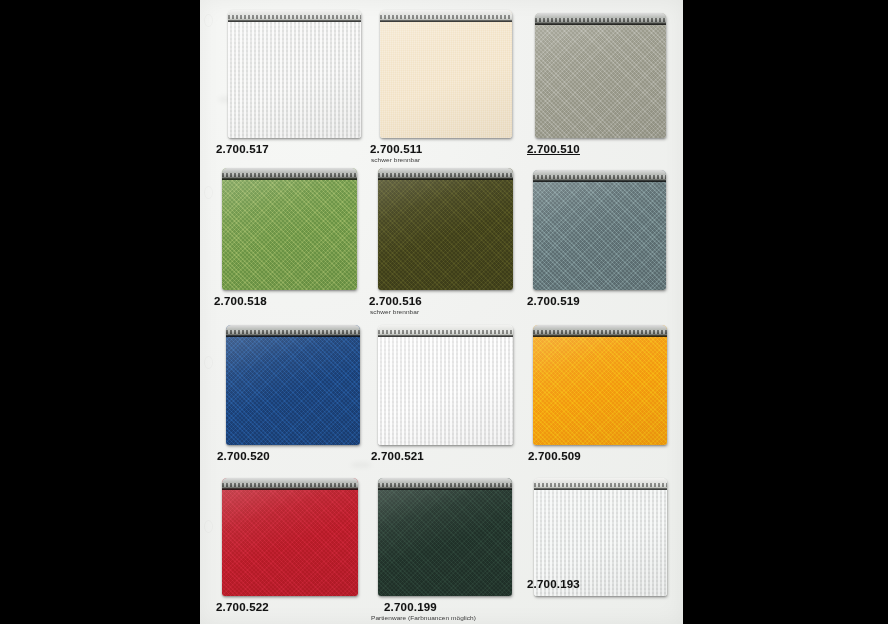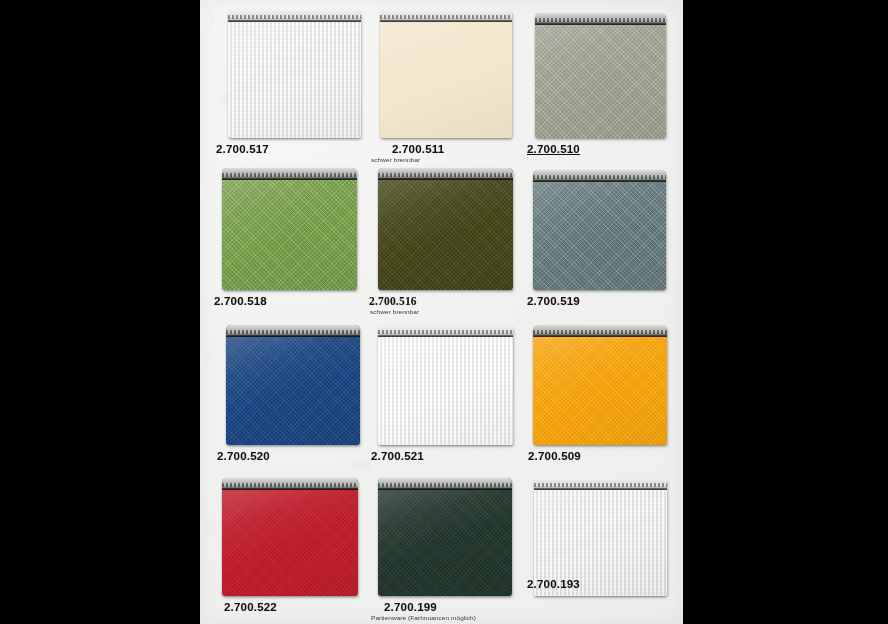--- a/index.html
+++ b/index.html
@@ -140,21 +140,21 @@
           <div class="swatch" style="width: 132px; height: 128px;">
             <div class="face" style="background: rgb(244, 230, 205);"></div>
             <div class="mesh "></div>
             <div class="sheen"></div>
             <div class="hem light">
               <div class="stitch"></div>
               <div class="stitch2"></div>
             </div>
           </div>
         </div>
-        <div class="label" style="left: 170px; top: 143px; margin-left: 22px;">2.700.511</div>
+        <div class="label" style="left: 170px; top: 143px;">2.700.511</div>
         <div class="sublabel" style="left: 171px; top: 156px;">schwer brennbar</div>
         <div class="cell" style="left: 335px; top: 13px; width: 131px; height: 125px;">
           <div class="swatch" style="width: 131px; height: 125px;">
             <div class="face" style="background: rgb(165, 165, 152);"></div>
             <div class="mesh diamond"></div>
             <div class="sheen"></div>
             <div class="hem">
               <div class="stitch"></div>
               <div class="stitch2"></div>
             </div>
@@ -177,21 +177,21 @@
           <div class="swatch" style="width: 135px; height: 122px;">
             <div class="face" style="background: rgb(74, 74, 30);"></div>
             <div class="mesh diamond"></div>
             <div class="sheen"></div>
             <div class="hem">
               <div class="stitch"></div>
               <div class="stitch2"></div>
             </div>
           </div>
         </div>
-        <div class="label" style="left: 169px; top: 295px; font-family: Liberation Serif, serif;">2.700.516</div>
+        <div class="label" style="left: 169px; top: 295px;">2.700.516</div>
         <div class="sublabel" style="left: 170px; top: 308px;">schwer brennbar</div>
         <div class="cell" style="left: 333px; top: 170px; width: 133px; height: 120px;">
           <div class="swatch" style="width: 133px; height: 120px;">
             <div class="face" style="background: rgb(110, 130, 133);"></div>
             <div class="mesh diamond"></div>
             <div class="sheen"></div>
             <div class="hem">
               <div class="stitch"></div>
               <div class="stitch2"></div>
             </div>
@@ -238,21 +238,21 @@
           <div class="swatch" style="width: 136px; height: 118px;">
             <div class="face" style="background: rgb(192, 31, 46);"></div>
             <div class="mesh diamond"></div>
             <div class="sheen"></div>
             <div class="hem">
               <div class="stitch"></div>
               <div class="stitch2"></div>
             </div>
           </div>
         </div>
-        <div class="label" style="left: 24px; top: 601px;">2.700.522</div>
+        <div class="label" style="left: 16px; top: 601px;">2.700.522</div>
         <div class="cell" style="left: 178px; top: 478px; width: 134px; height: 118px;">
           <div class="swatch" style="width: 134px; height: 118px;">
             <div class="face" style="background: rgb(38, 58, 48);"></div>
             <div class="mesh diamond"></div>
             <div class="sheen"></div>
             <div class="hem">
               <div class="stitch"></div>
               <div class="stitch2"></div>
             </div>
           </div>

